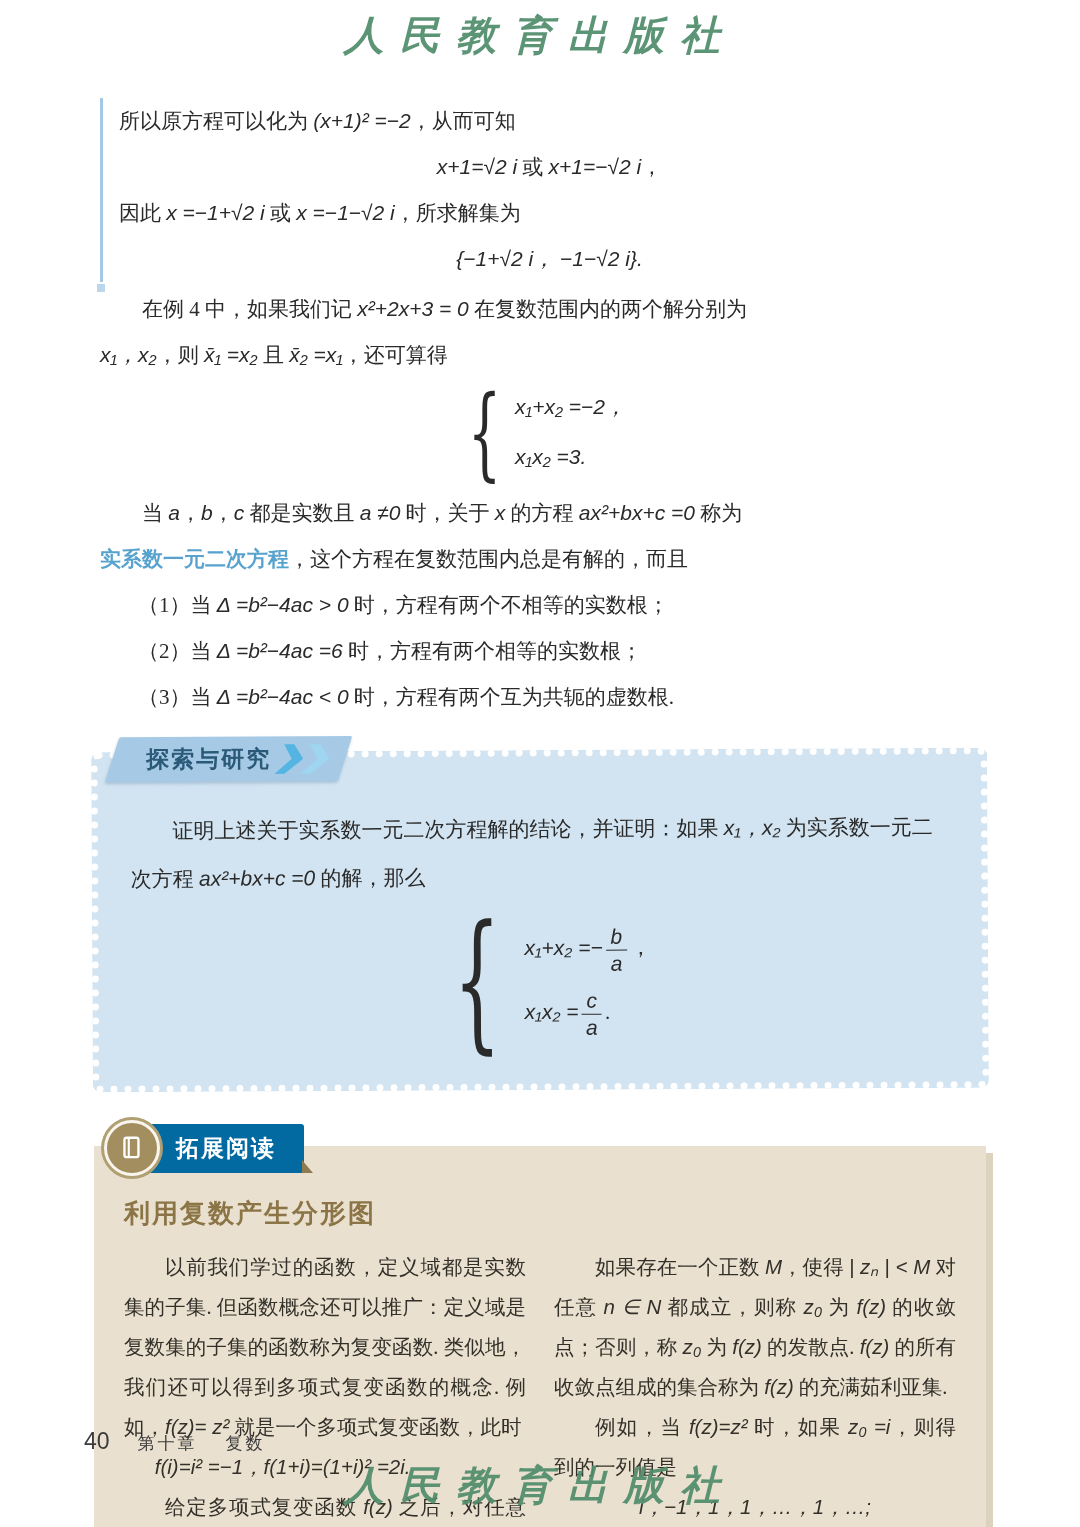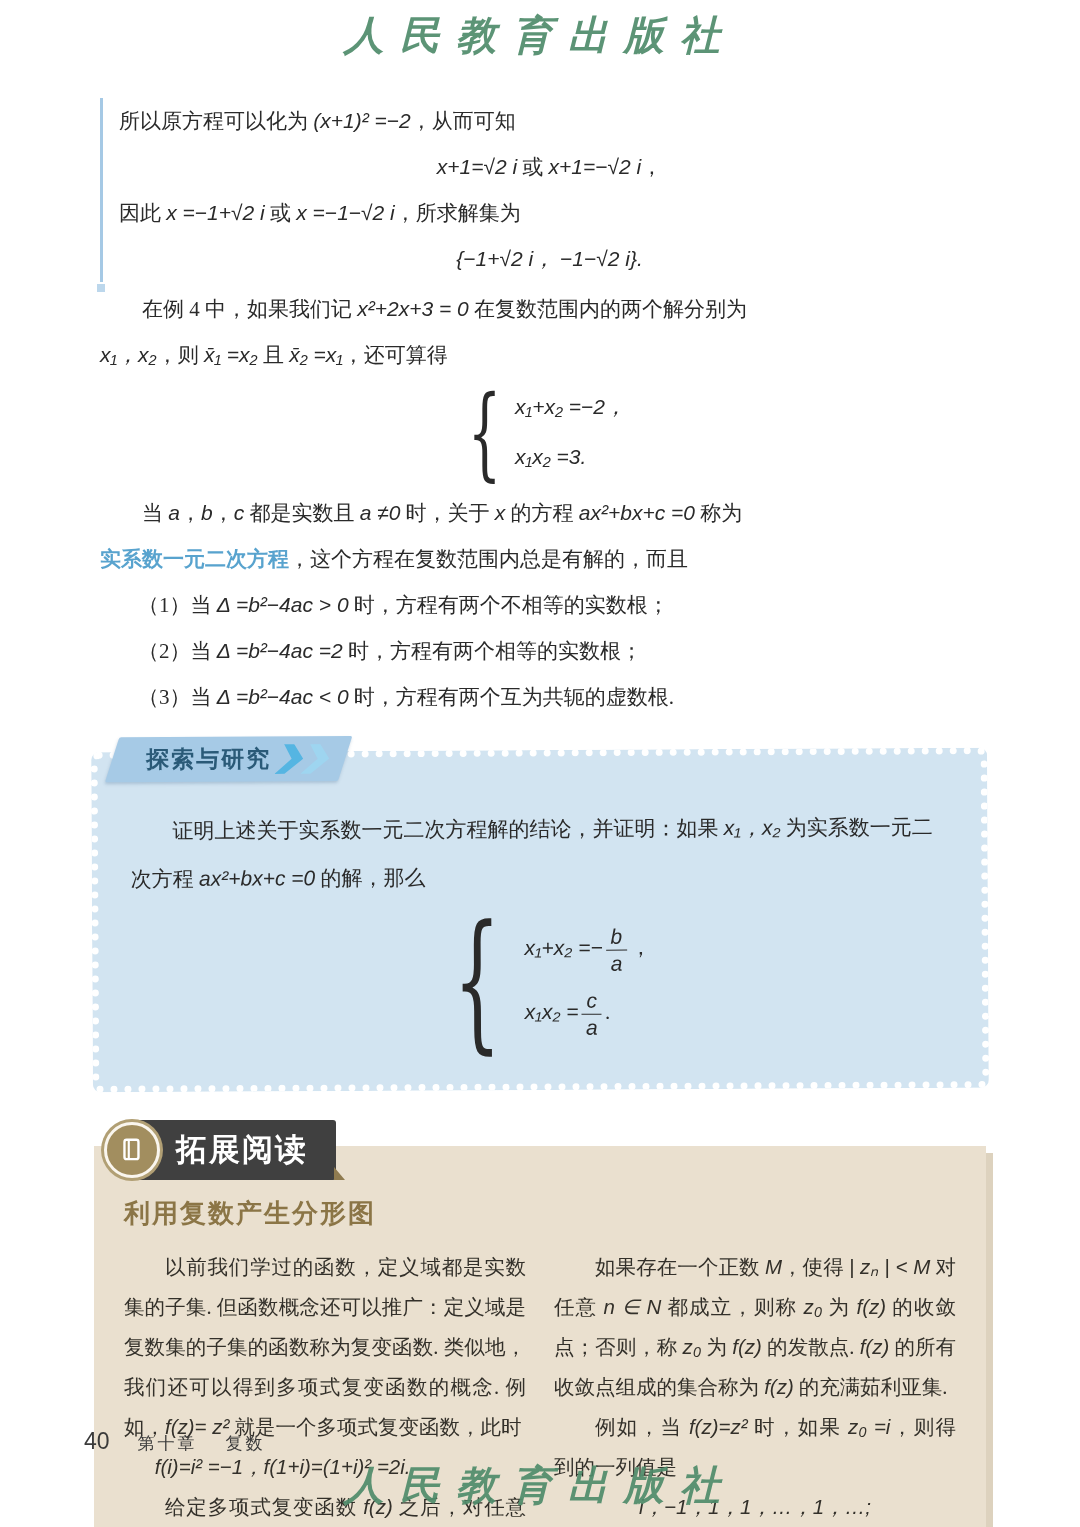--- a/index.html
+++ b/index.html
@@ -63,22 +63,22 @@
     position:relative; margin:56px -6px 0; padding:40px 30px 24px;
     background:#eae0cf; box-shadow:7px 7px 0 #ddd2be;
   }
   .badge { position:absolute; top:-26px; left:10px; display:flex; align-items:center; }
   .badge-icon {
     width:56px; height:56px; border-radius:50%; background:#a28e5f;
     border:3px solid #faf6ee; box-shadow:0 0 0 3px #b19f74; z-index:2;
     display:flex; align-items:center; justify-content:center;
   }
   .badge-tab {
-    margin-left:-22px; background:#404040; color:#fff;
-    font-family:"Liberation Sans", sans-serif; font-weight:bold; font-size:31px;
+    margin-left:-22px; background:#0369a1; color:#fff;
+    font-family:"Liberation Sans", sans-serif; font-weight:bold; font-size:23px;
     letter-spacing:2px; padding:9px 28px 9px 38px; border-radius:3px; position:relative;
   }
   .badge-fold { position:absolute; right:-9px; bottom:0; width:0; height:0;
     border-left:11px solid #8f7b50; border-top:13px solid transparent; }
   .reading-title {
     text-align:left; color:#8b7546; font-family:"Liberation Sans", sans-serif;
     font-weight:bold; font-size:26px; letter-spacing:2px; margin:10px 0 16px;
   }
   .cols { display:flex; gap:28px; }
   .col { flex:1; font-size:20.5px; line-height:40px; text-align:justify; color:#33302a; }
@@ -116,21 +116,21 @@
           <div class="mi">x₁+x₂ =−2，</div>
           <div class="mi">x₁x₂ =3.</div>
         </div>
       </div>
     </section>
 
     <section class="sec">
       <p class="line indent"><span>当 </span><span class="mi">a</span><span>，</span><span class="mi">b</span><span>，</span><span class="mi">c</span><span> 都是实数且 </span><span class="mi">a ≠0</span><span> 时，关于 </span><span class="mi">x</span><span> 的方程 </span><span class="mi">ax²+bx+c =0</span><span> 称为</span></p>
       <p class="line"><span class="term">实系数一元二次方程</span><span>，这个方程在复数范围内总是有解的，而且</span></p>
       <p class="line item"><span>（1）当 </span><span class="mi">Δ =b²−4ac &gt; 0</span><span> 时，方程有两个不相等的实数根；</span></p>
-      <p class="line item"><span>（2）当 </span><span class="mi">Δ =b²−4ac =2</span><span> 时，方程有两个相等的实数根；</span></p>
+      <p class="line item"><span>（2）当 </span><span class="mi">Δ =b²−4ac =6</span><span> 时，方程有两个相等的实数根；</span></p>
       <p class="line item"><span>（3）当 </span><span class="mi">Δ =b²−4ac &lt; 0</span><span> 时，方程有两个互为共轭的虚数根.</span></p>
     </section>
 
     <section class="explore">
       <div class="explore-banner">
         <span class="banner-inner">探索与研究</span>
         <span class="chev c1"></span>
         <span class="chev c2"></span>
       </div>
       <p class="line indent"><span>证明上述关于实系数一元二次方程解的结论，并证明：如果 </span><span class="mi">x₁，x₂</span><span> 为实系数一元二次方程 </span><span class="mi">ax²+bx+c =0</span><span> 的解，那么</span></p>

